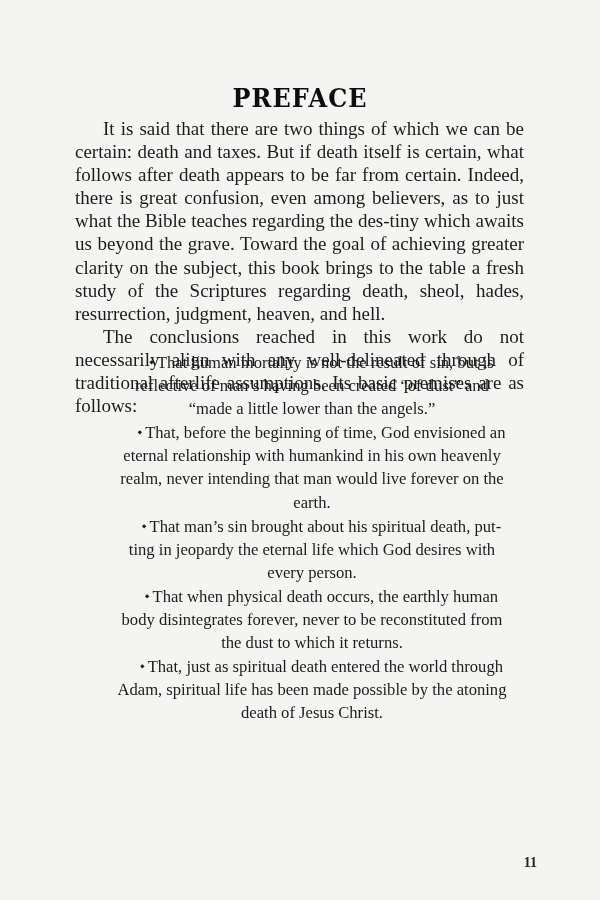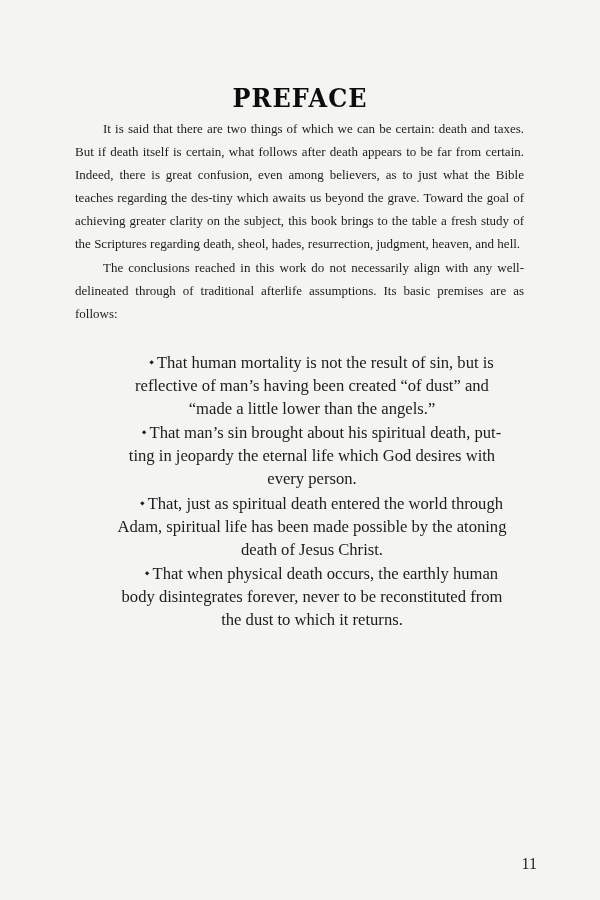--- a/index.html
+++ b/index.html
@@ -42,21 +42,21 @@
   
   .body-block {
     position: absolute;
     top: 117px;
     left: 75px;
     width: 449px;
   }
 
   p.para {
     margin: 0;
-    font-size: 13px;
+    font-size: 19px;
     line-height: 23.1px;
     text-align: justify;
     text-indent: 28px;
     color: #1c1c1c;
     hyphens: none;
   }
 
   
   .premises {
     position: absolute;
@@ -81,46 +81,50 @@
     color: #1c1c1c;
   }
 
   
   .folio {
     position: absolute;
     top: 855px;
     left: 0;
     width: 537px;
     text-align: right;
-    font-size: 16px;
+    font-size: 14px;
     color: #262626;
+    font-weight: bold;
   }
 </style>
 </head>
 <body style="background: rgb(244, 244, 242);">
 
 <div class="page">
 
   <h1 class="chapter-title">PREFACE</h1>
 
   <div class="body-block">
     <p class="para">It is said that there are two things of which we can be certain: death and taxes. But if death itself is certain, what follows after death appears to be far from certain. Indeed, there is great confusion, even among believers, as to just what the Bible teaches regarding the des-tiny which awaits us beyond the grave. Toward the goal of achieving greater clarity on the subject, this book brings to the table a fresh study of the Scriptures regarding death, sheol, hades, resurrection, judgment, heaven, and hell.</p>
     <p class="para">The conclusions reached in this work do not necessarily align with any well-delineated through of traditional afterlife assumptions. Its basic premises are as follows:</p>
   </div>
 
   <div class="premises">
     <p class="premise">
       <span class="bullet">⬩</span><span>That human mortality is not the result of sin, but is reflective of man’s having been created “of dust” and “made a little lower than the angels.”</span>
     </p>
     <p class="premise">
+      <span class="bullet">⬩</span><span>That, before the beginning of time, God envisioned an eternal relationship with humankind in his own heavenly realm, never intending that man would live forever on the earth.</span>
+    </p>
+    <p class="premise">
       <span class="bullet">⬩</span><span>That man’s sin brought about his spiritual death, put-ting in jeopardy the eternal life which God desires with every person.</span>
     </p>
     <p class="premise">
-      <span class="bullet">⬩</span><span>That, just as spiritual death entered the world through Adam, spiritual life has been made possible by the atoning death of Jesus Christ.</span>
+      <span class="bullet">⬩</span><span>That when physical death occurs, the earthly human body disintegrates forever, never to be reconstituted from the dust to which it returns.</span>
     </p>
     <p class="premise">
-      <span class="bullet">⬩</span><span>That when physical death occurs, the earthly human body disintegrates forever, never to be reconstituted from the dust to which it returns.</span>
+      <span class="bullet">⬩</span><span>That, just as spiritual death entered the world through Adam, spiritual life has been made possible by the atoning death of Jesus Christ.</span>
     </p>
   </div>
 
   <div class="folio">11</div>
 
 </div>
 
 </body></html>

